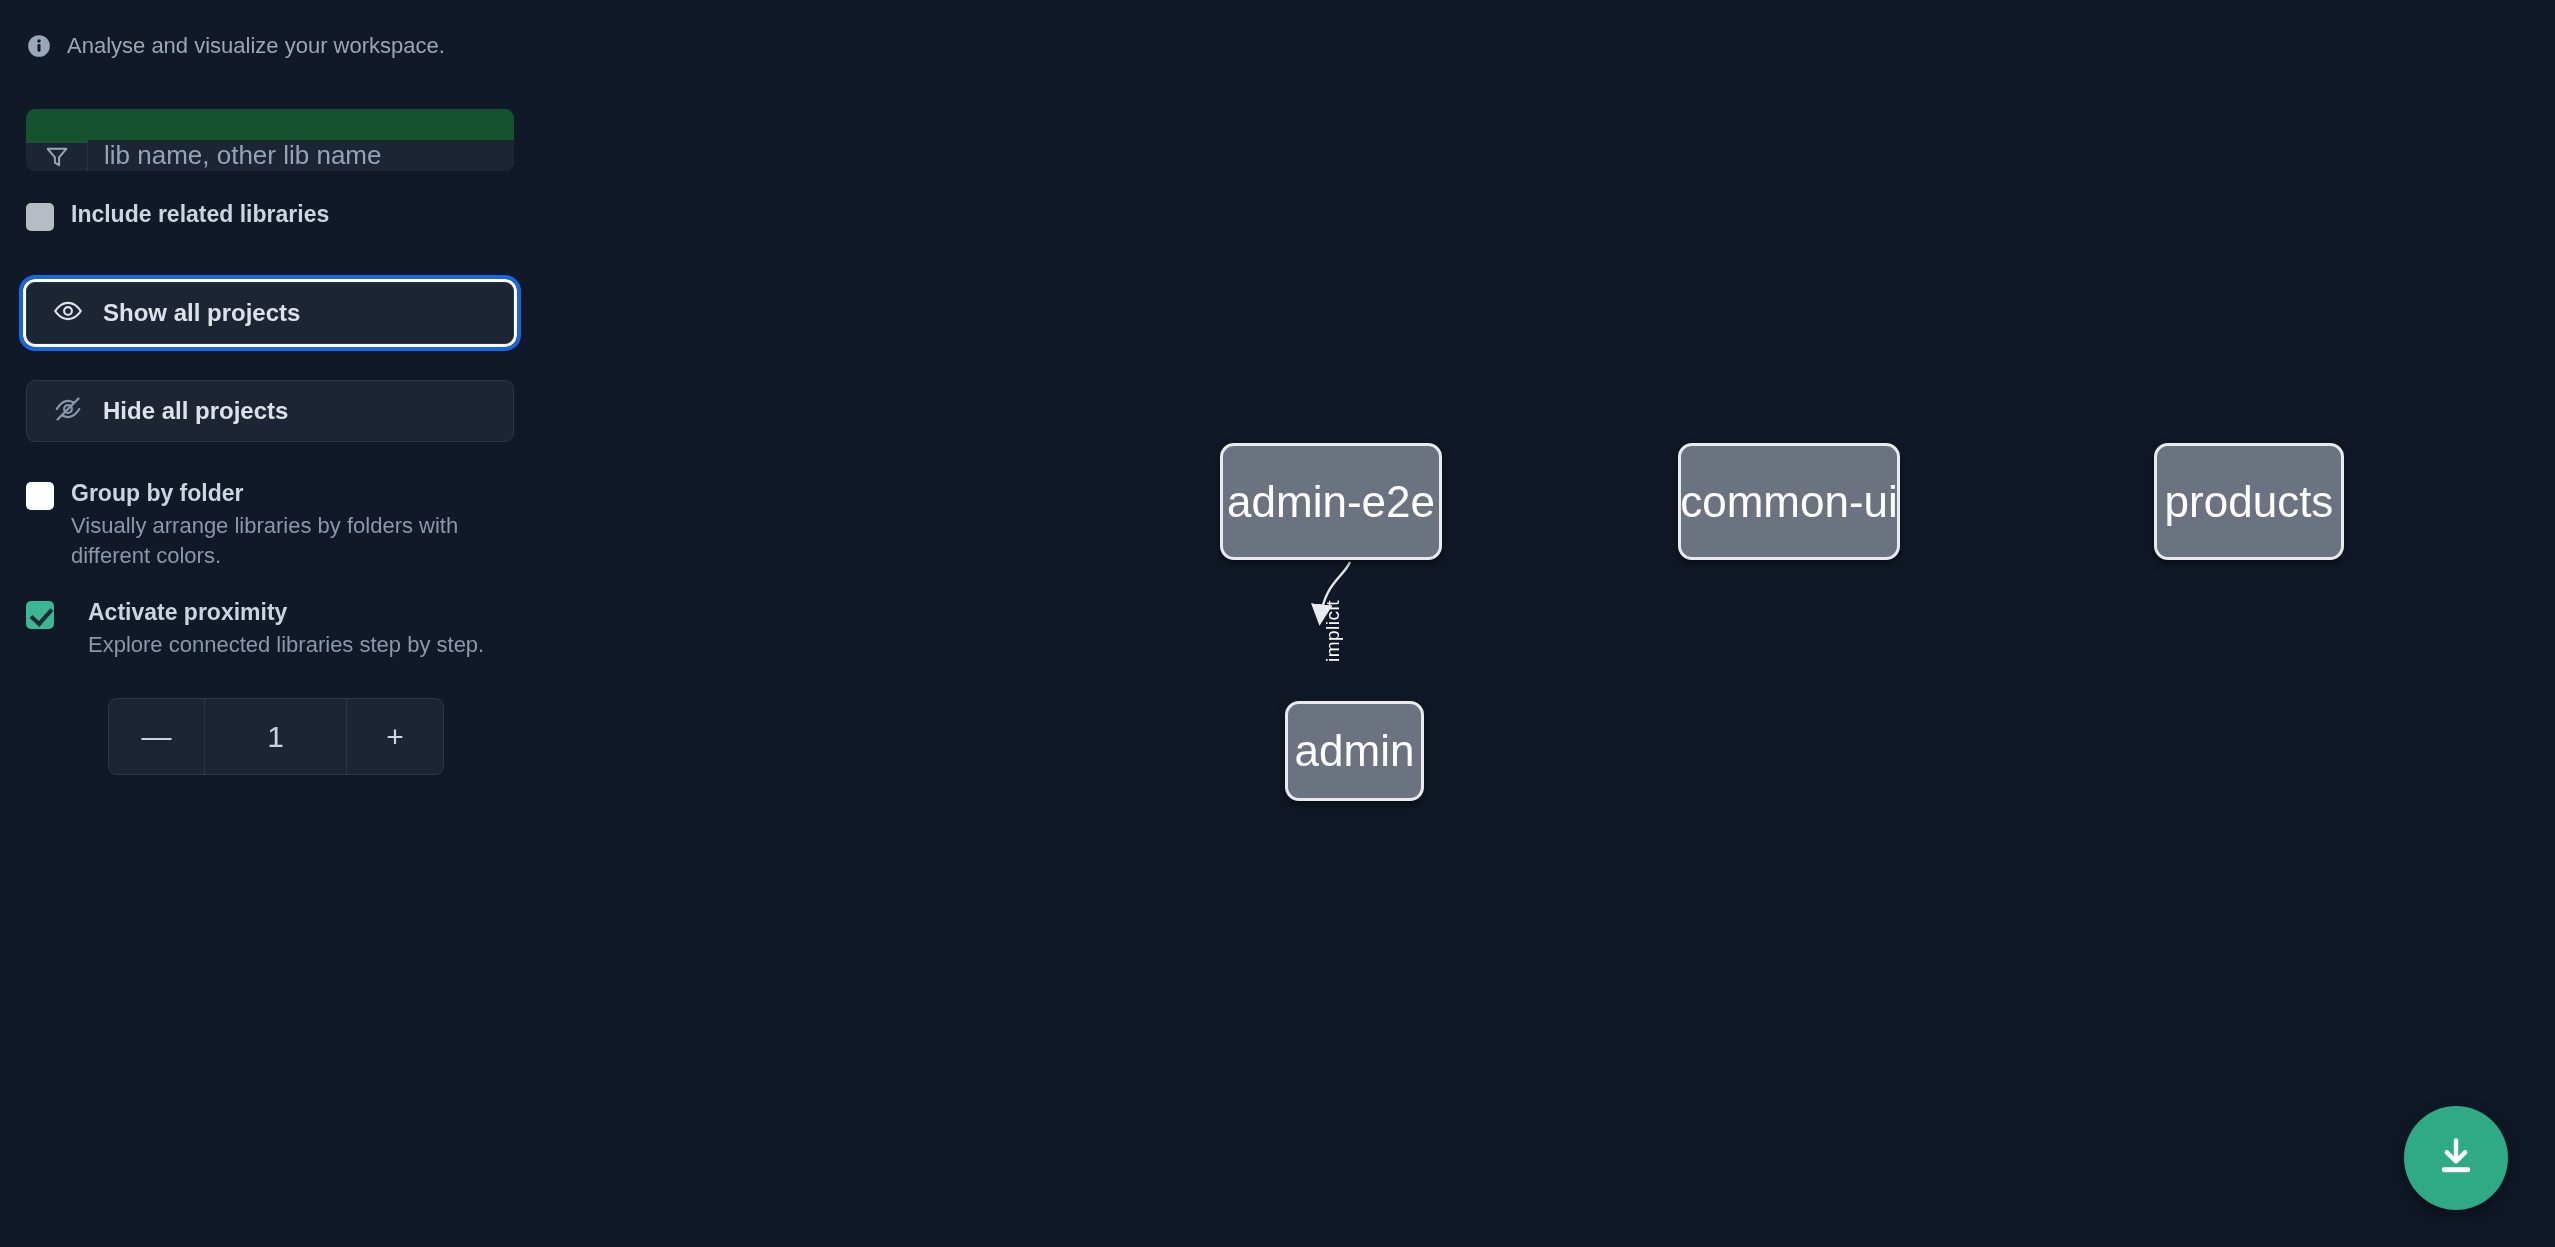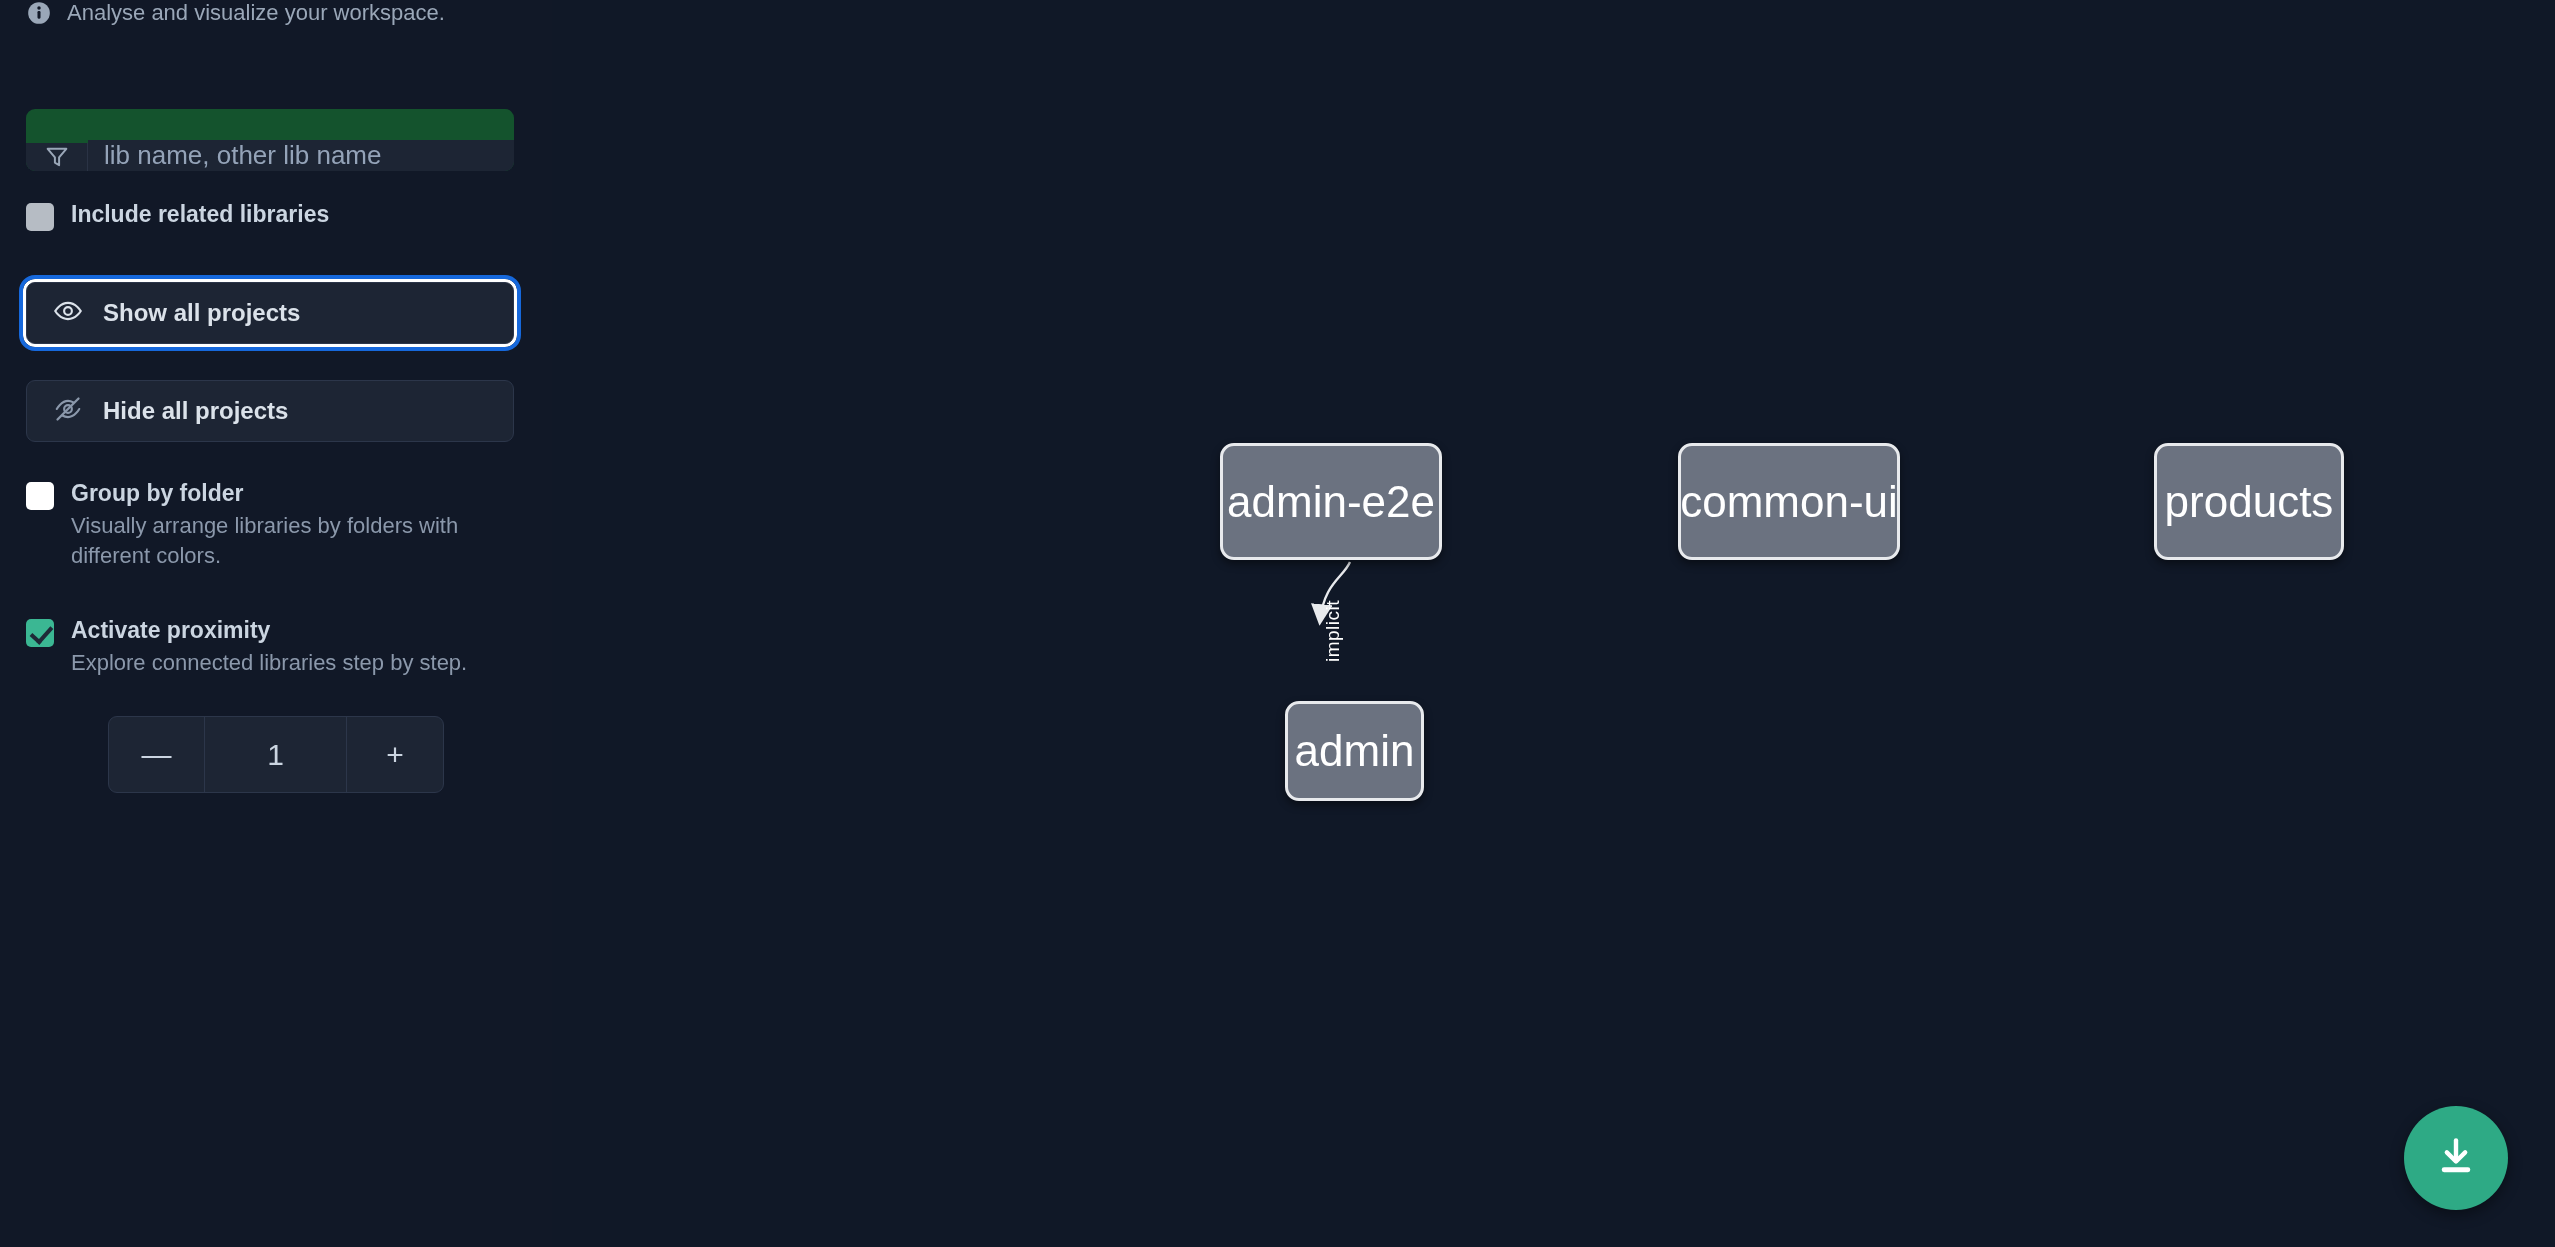--- a/index.html
+++ b/index.html
@@ -35,21 +35,21 @@
     white-space: nowrap;
   }
   .theme-toggle {
     margin-left: 26px;
     width: 40px; height: 40px;
     display: flex; align-items: center; justify-content: center;
     cursor: pointer;
   }
 
   .sb-desc {
-    display: flex; align-items: flex-start;
+    display: flex; align-items: center;
     padding: 0 26px;
     height: 92px;
   }
   .info-icon { flex: 0 0 26px; width: 26px; height: 26px; }
   .sb-desc-text {
     margin-left: 15px;
     color: #9aa7b8;
     font-size: 22px;
     white-space: nowrap;
   }
@@ -73,21 +73,21 @@
     background: #1d2534;
     border: none; outline: none;
     color: #cbd5e1;
     font-family: "Liberation Sans", sans-serif;
     font-size: 26px;
     padding: 0 16px;
   }
   .filter-input::placeholder { color: #94a3b8; }
 
   .check-row { display: flex; padding: 0 38px 0 26px; margin-top: 28px; }
-  .check-row.tight { margin-top: 44px; }
+  .check-row.tight { margin-top: 26px; gap: 17px; }
   .cb {
     flex: 0 0 28px;
     width: 28px; height: 28px;
     margin-top: 4px;
     border-radius: 5px;
     position: relative;
     cursor: pointer;
   }
   .cb.grey   { background: #b6bcc4; }
   .cb.empty  { background: #ffffff; }

